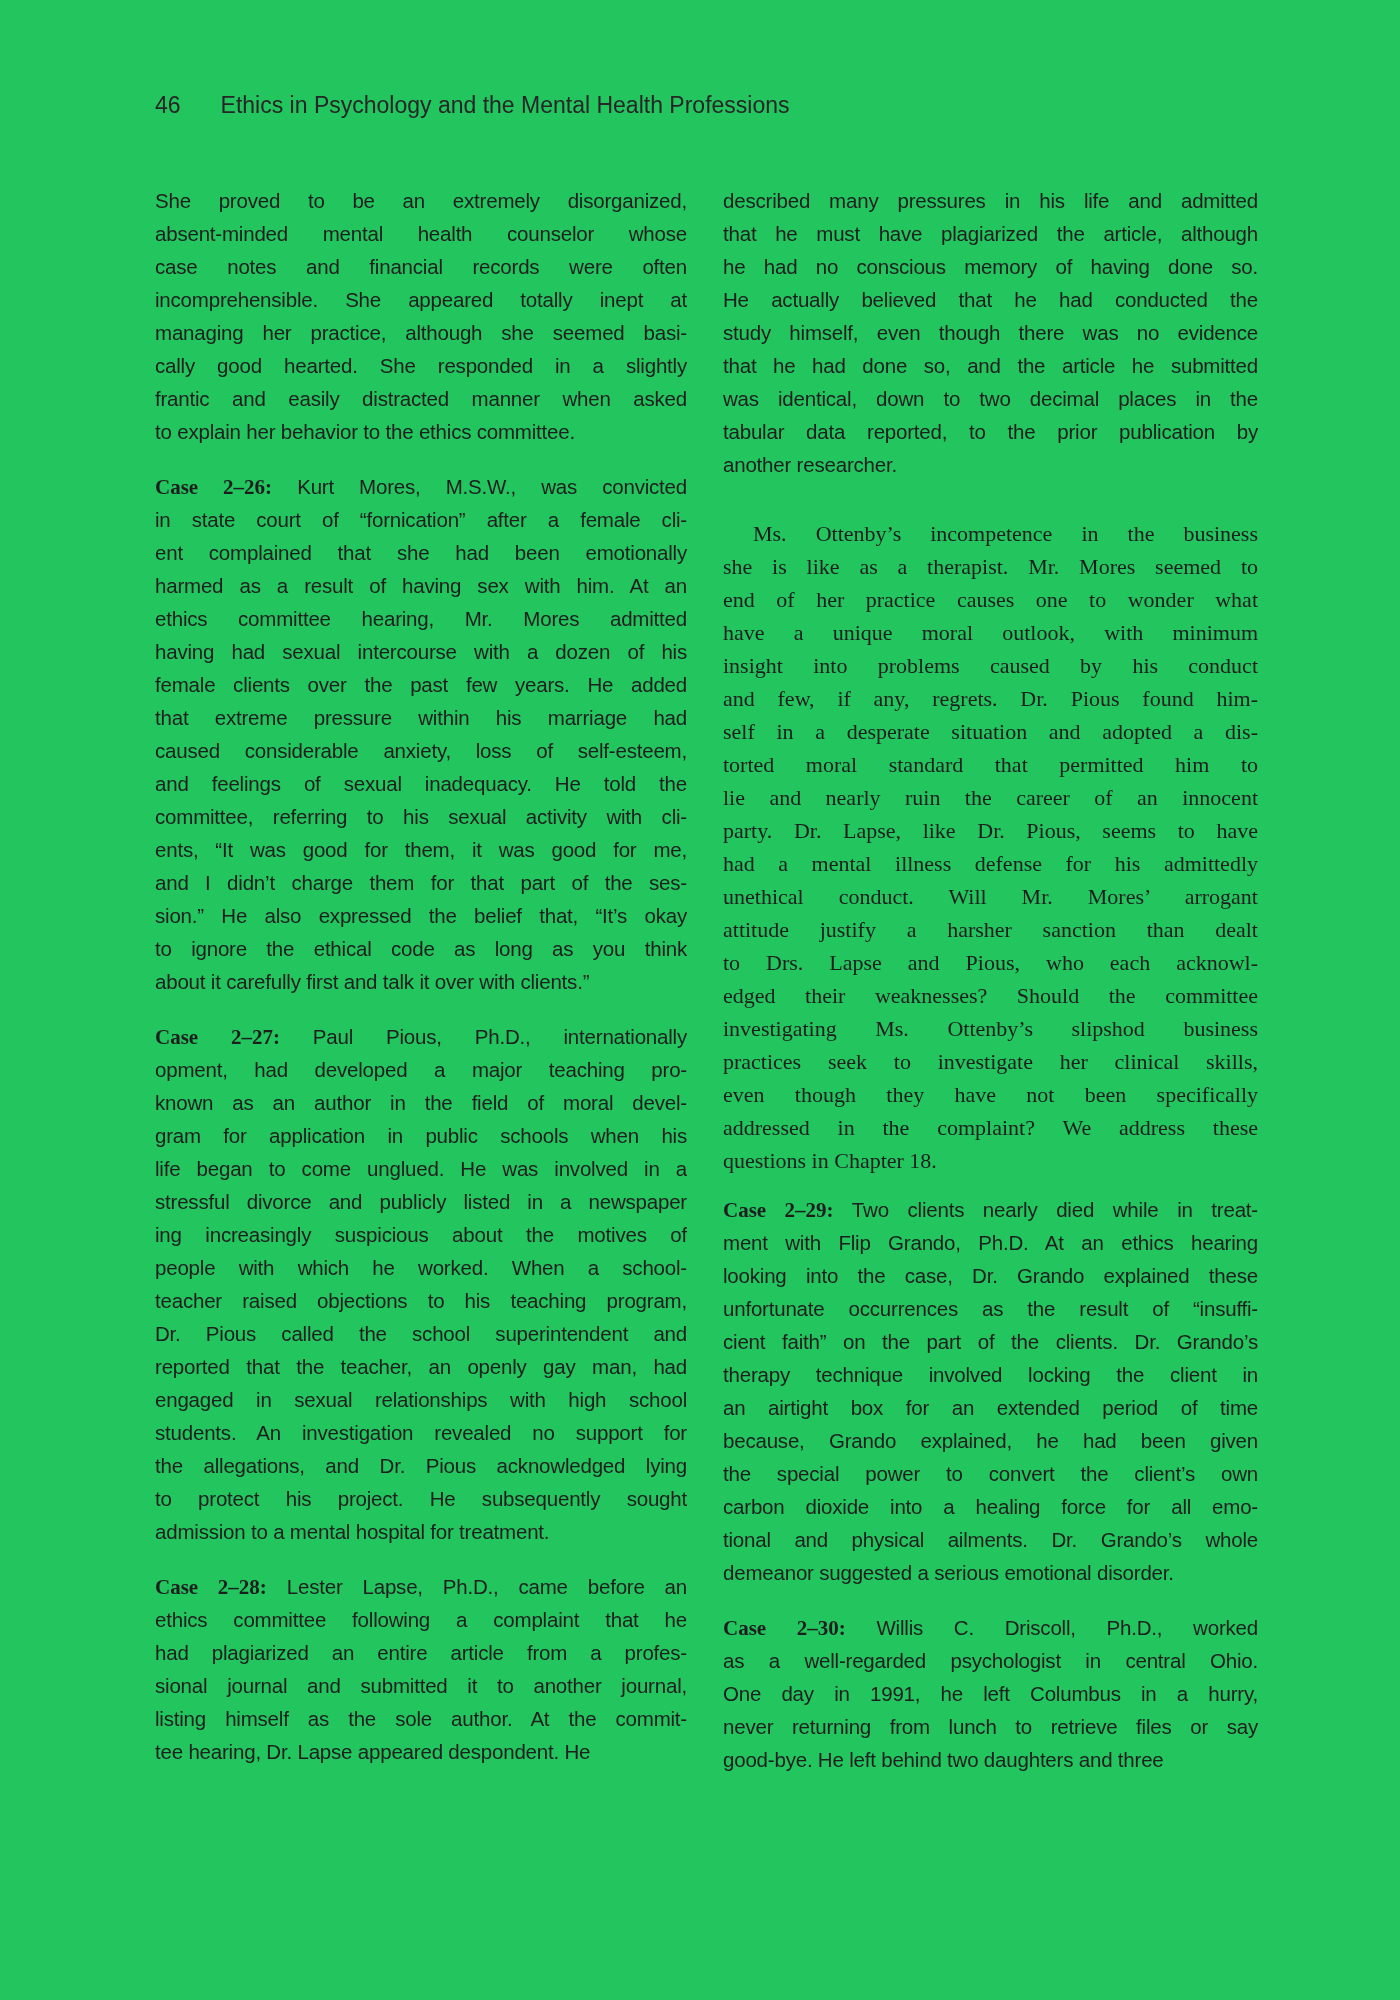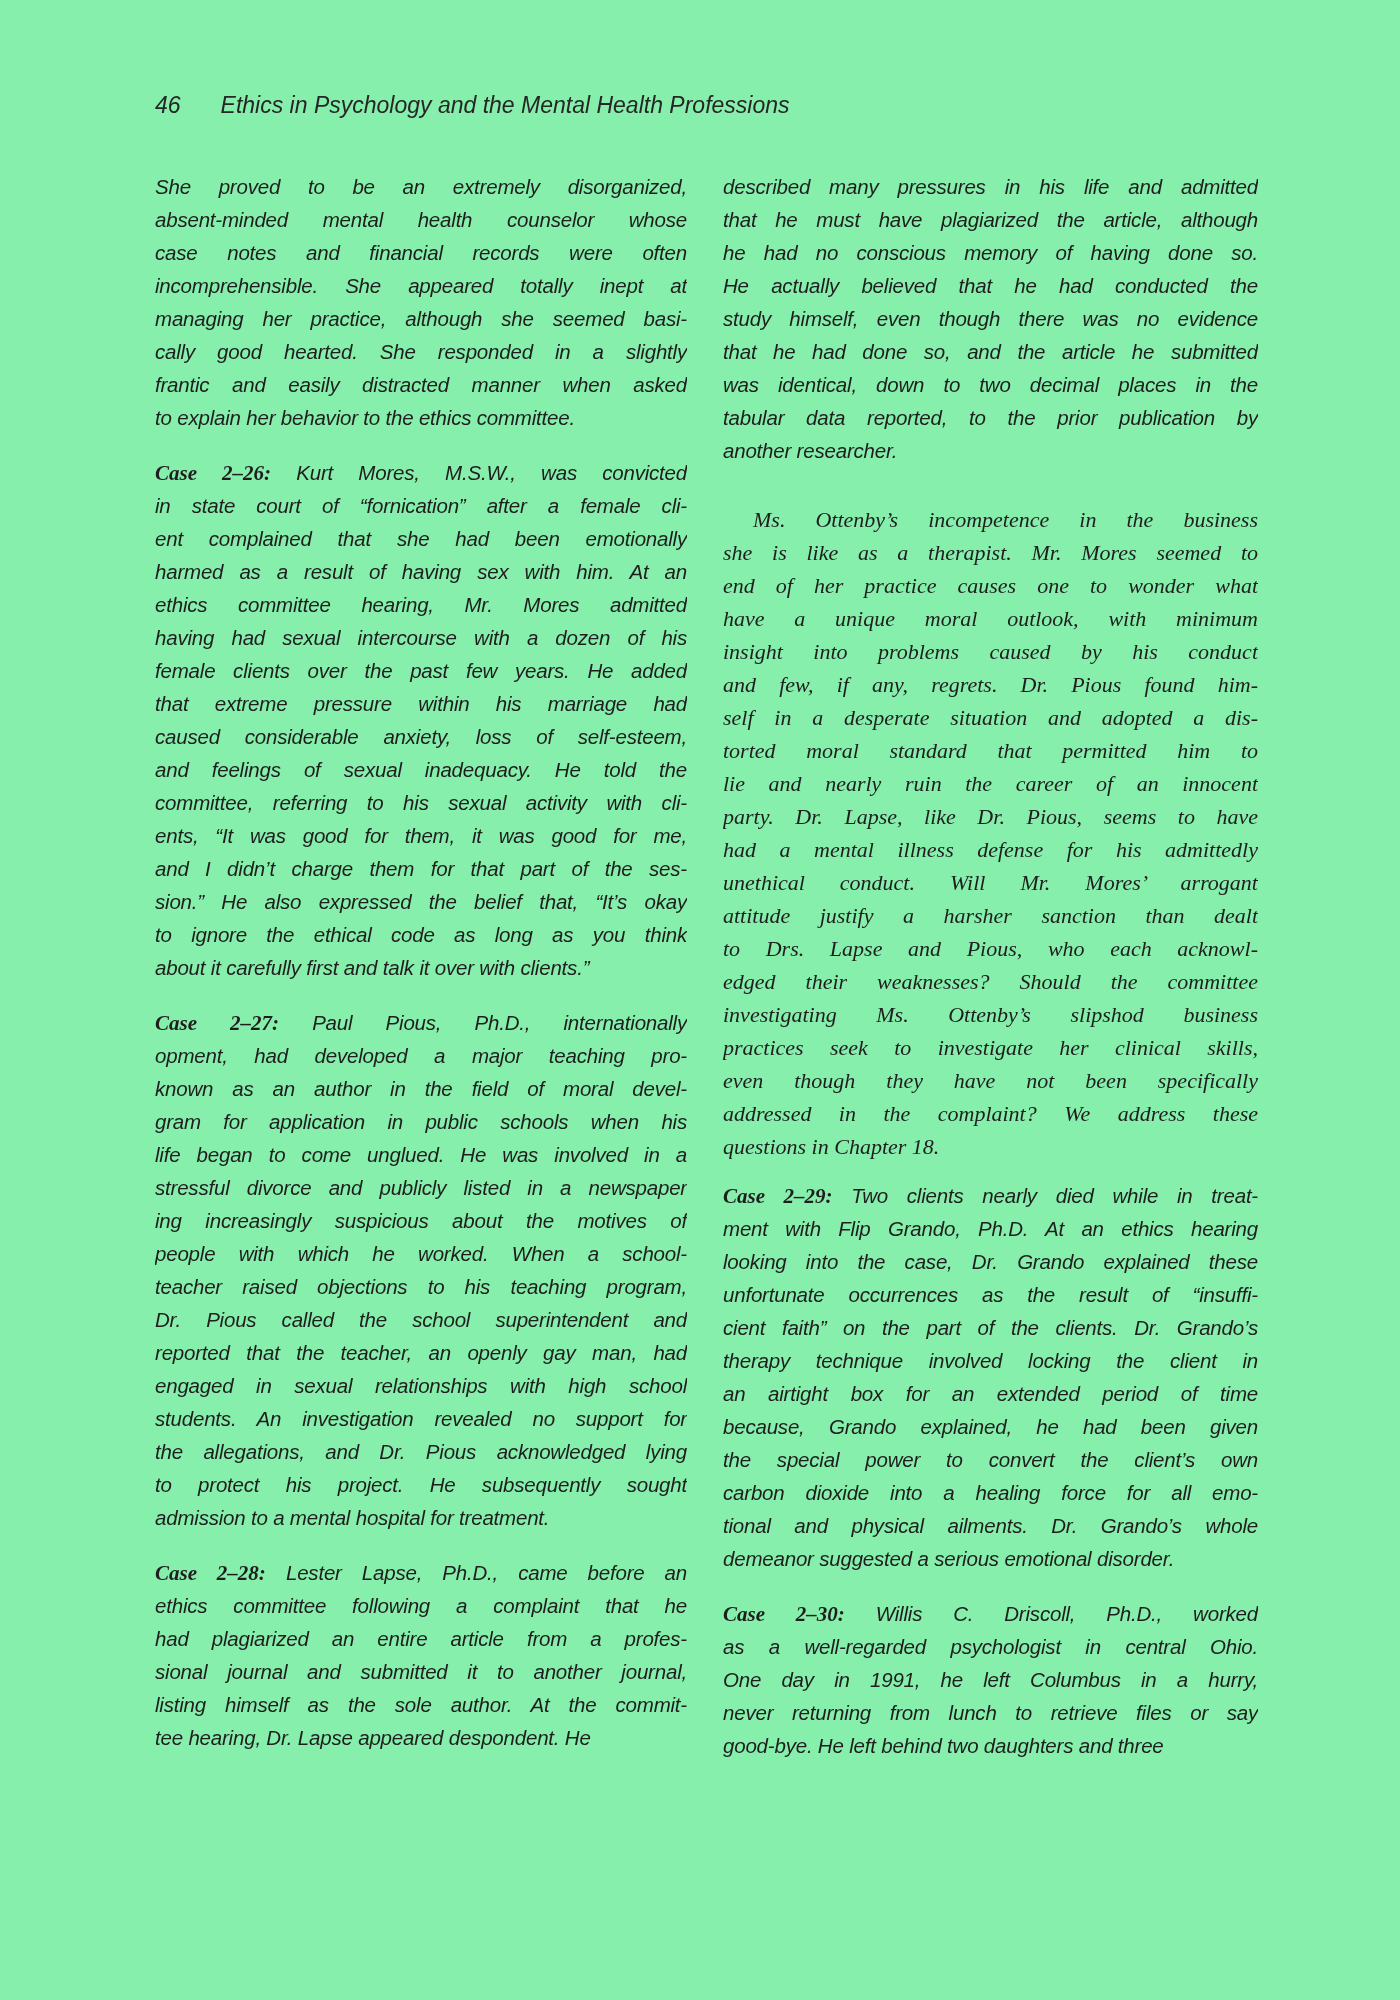--- a/index.html
+++ b/index.html
@@ -4,41 +4,40 @@
 <style>
   html, body {
     margin: 0;
     padding: 0;
     background: #ffffff;
   }
   .page {
     position: relative;
     width: 1400px;
     height: 2000px;
-    background: #86efac;
+    background: #22c55e;
     color: #1e1e1e;
     overflow: hidden;
-    font-style: italic;
   }
   .running-head {
     position: absolute;
     left: 155px;
     top: 92px;
     font-family: "Liberation Sans", sans-serif;
     font-size: 23px;
     color: #262626;
     white-space: nowrap;
   }
   .running-head .page-num {
     display: inline-block;
     margin-right: 40px;
   }
   .col {
     position: absolute;
-    top: 170px;
+    top: 184px;
     width: 532px;
     display: flex;
     flex-direction: column;
   }
   .col-left  { left: 155px; }
   .col-right { left: 723px; width: 535px; }
 
   .para { margin: 0 0 22px 0; }
   .para.body, .para.case {
     font-family: "Liberation Sans", sans-serif;

